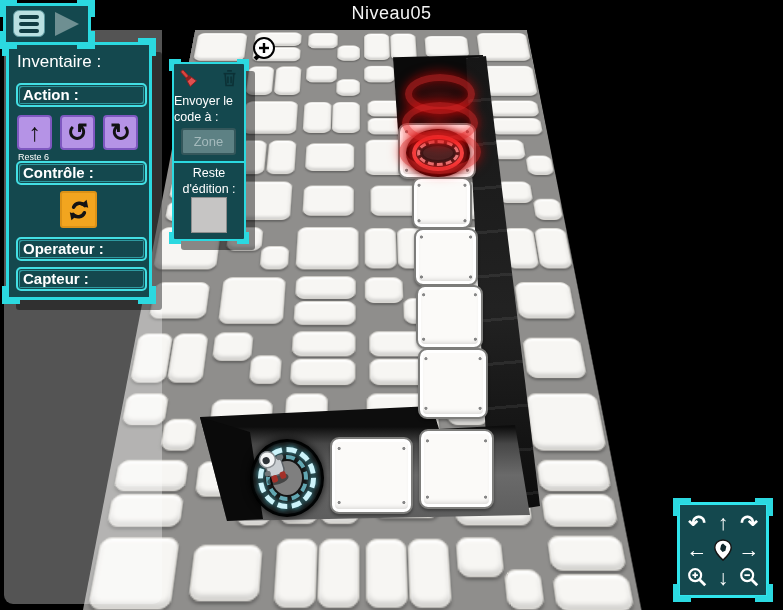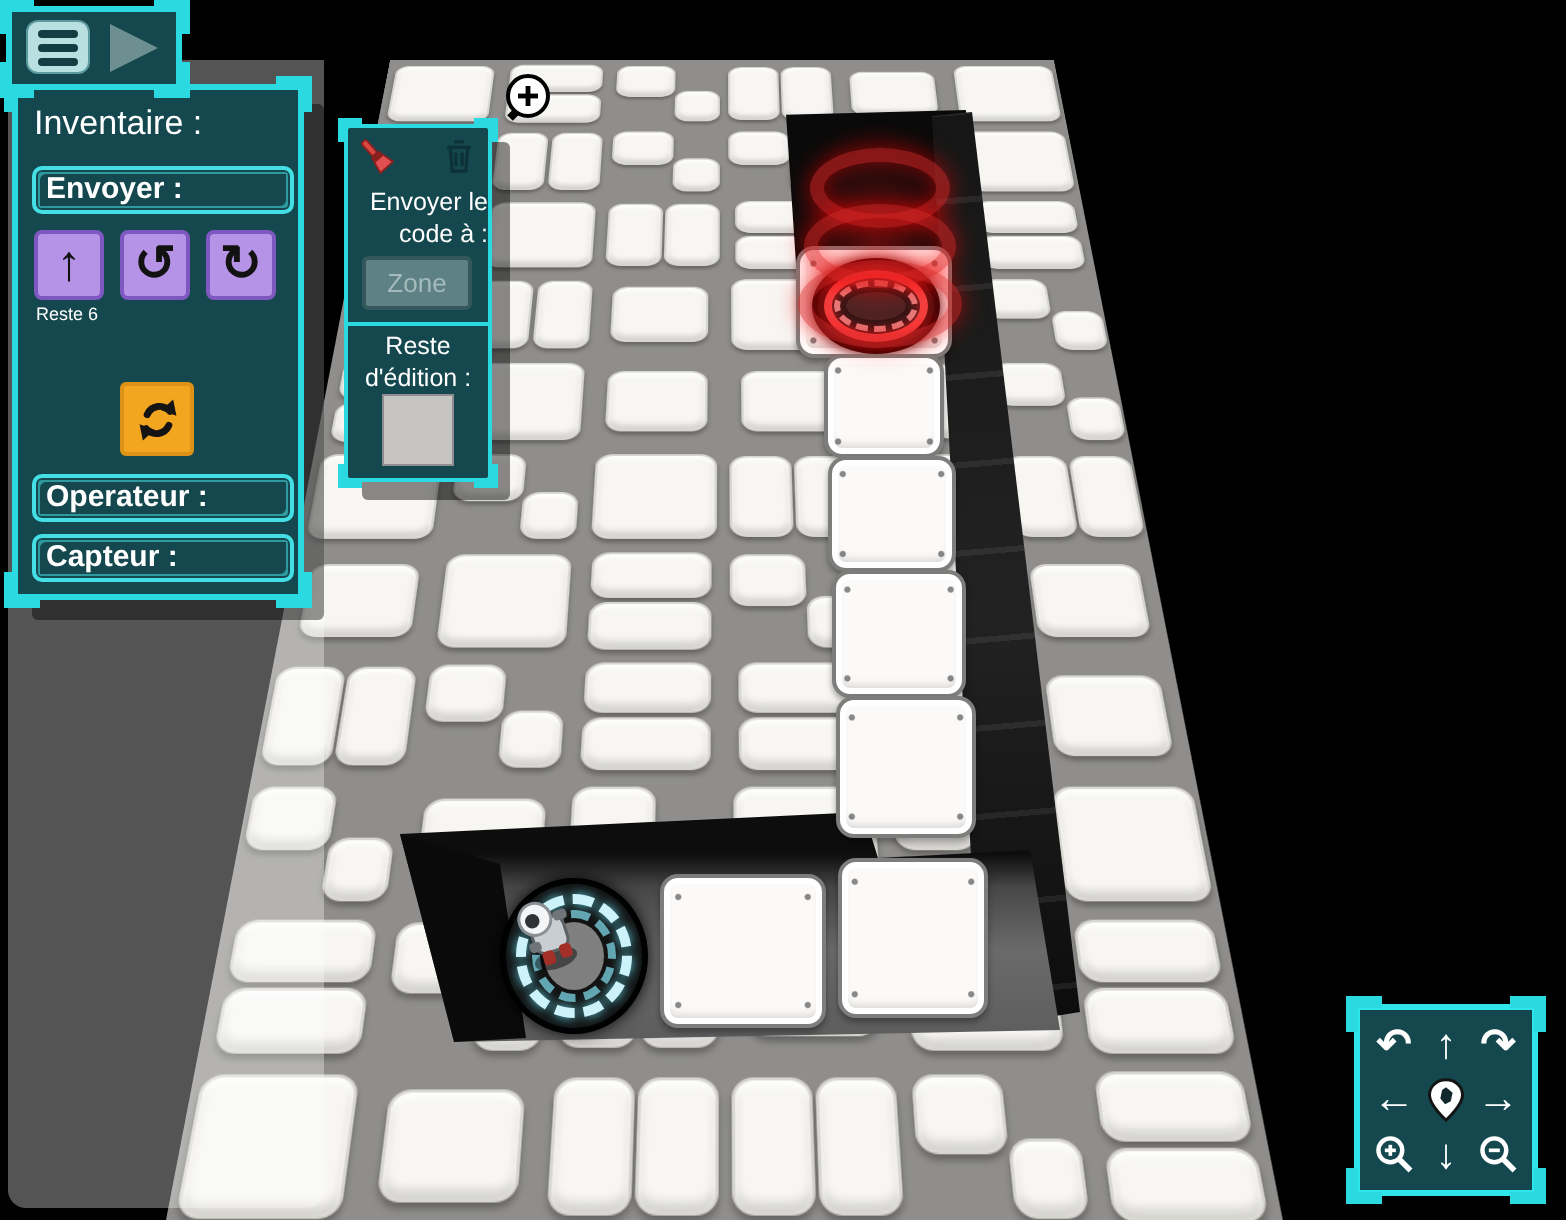--- a/index.html
+++ b/index.html
@@ -122,21 +122,21 @@
      linear-gradient(#2bd9e0,#2bd9e0) left top/4px 12px,
      linear-gradient(#2bd9e0,#2bd9e0) right top/12px 4px,
      linear-gradient(#2bd9e0,#2bd9e0) right top/4px 12px,
      linear-gradient(#2bd9e0,#2bd9e0) left bottom/12px 4px,
      linear-gradient(#2bd9e0,#2bd9e0) left bottom/4px 12px,
      linear-gradient(#2bd9e0,#2bd9e0) right bottom/12px 4px,
      linear-gradient(#2bd9e0,#2bd9e0) right bottom/4px 12px;background-repeat:no-repeat;}
   #brush-button{position:absolute;left:3px;top:3px;width:22px;height:22px;cursor:pointer;}
   #trash-button{position:absolute;right:5px;top:3px;width:19px;height:22px;cursor:pointer;}
   #send-label{position:absolute;left:0;right:0;top:30px;color:#fff;font-size:12.5px;
-     line-height:1.25;text-align:right;}
+     line-height:1.25;text-align:left;}
   #karl-button{position:absolute;left:7px;top:64px;width:51px;height:23px;background:#5d8184;
      border:2px solid #34575b;border-radius:3px;color:#a4babc;font-size:13px;text-align:center;
      line-height:23px;cursor:pointer;}
   #code-divider{position:absolute;left:0px;right:0px;top:97px;height:2px;background:#2bd9e0;}
   #zone-label{position:absolute;left:0;right:0;top:102px;color:#fff;font-size:12.5px;
      line-height:1.25;text-align:center;}
   #zone-swatch{position:absolute;left:17px;top:133px;width:34px;height:34px;background:#c6c5c4;
      border:1px solid #8e8e8e;cursor:pointer;}
 
   
@@ -443,45 +443,49 @@
     </svg>
   </div>
 
   <svg class="abs" id="zoom-cursor" viewBox="0 0 28 28">
     <line x1="5" y1="24" x2="9" y2="20" stroke="#000" stroke-width="4"></line>
     <circle cx="14" cy="13" r="10" fill="#fff" stroke="#000" stroke-width="2"></circle>
     <line x1="9" y1="13" x2="19" y2="13" stroke="#000" stroke-width="2.4"></line>
     <line x1="14" y1="8" x2="14" y2="18" stroke="#000" stroke-width="2.4"></line>
   </svg>
 
+  <div id="topbar">
+    <div id="level-title">Niveau05</div>
+  </div>
 
   <div class="tealbox" id="menu-box">
     <div id="menu-button">
       <i></i>
         <i></i>
         <i></i>
     </div>
     <div id="play-button"></div>
   </div>
 
   <div id="inventory-drawer"></div>
 
   <div class="tealbox" id="inventory-panel">
     <div id="inventory-title">Inventaire :</div>
-    <div class="hdr" id="hdr-action">Envoyer :</div>
+    <div class="hdr" id="hdr-action">Action :</div>
     <div class="pbtn" id="btn-forward">
       <span>↑</span>
     </div>
     <div class="pbtn" id="btn-turnleft">
       <span>↺</span>
     </div>
     <div class="pbtn" id="btn-turnright">
       <span>↻</span>
     </div>
     <div id="remaining">Reste 6</div>
+    <div class="hdr" id="hdr-controle">Contrôle :</div>
     <div id="btn-loop">
       <svg width="26" height="26" viewBox="0 0 24 24">
         <g stroke="#141414" stroke-width="3.2" fill="none" stroke-linecap="round">
           <path d="M7 9.5 A 6.2 6.2 0 0 1 17.5 8"></path>
           <path d="M17 14.5 A 6.2 6.2 0 0 1 6.5 16"></path>
         </g>
         <polygon points="19,2.5 20.5,10 13.5,7.5" fill="#141414"></polygon>
         <polygon points="5,21.5 3.5,14 10.5,16.5" fill="#141414"></polygon>
       </svg>
     </div>

